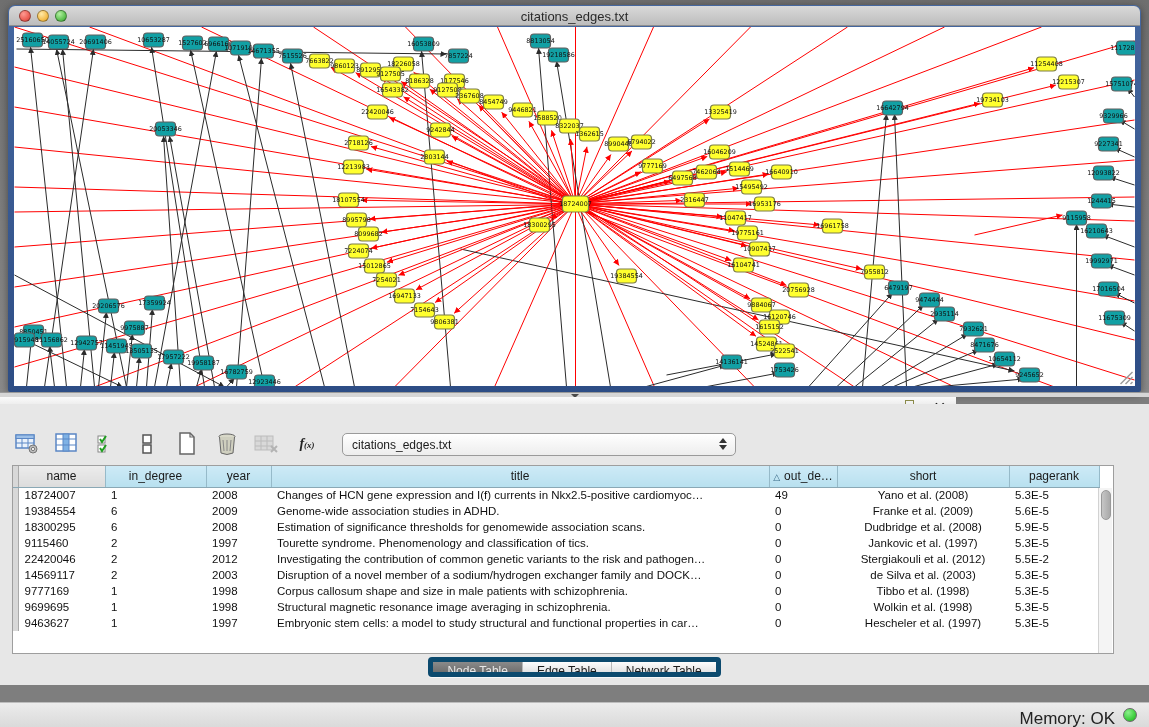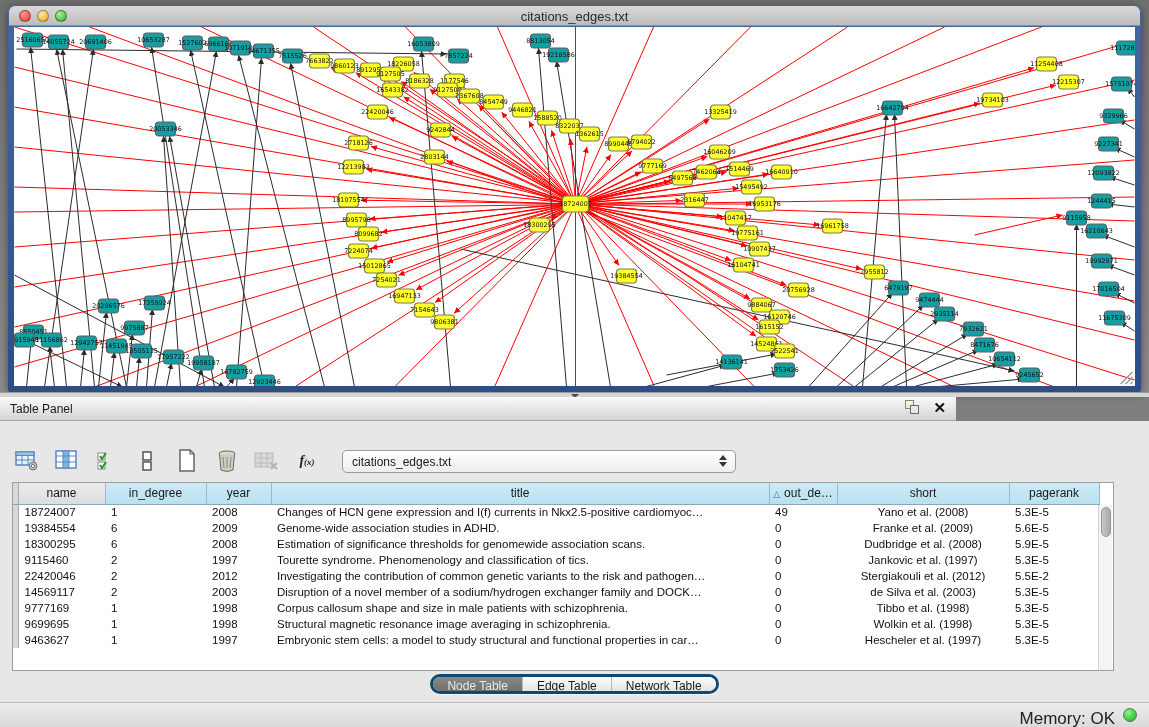--- a/index.html
+++ b/index.html
@@ -34,21 +34,21 @@
 
   .panel-header { position:absolute; left:0; top:397px; width:956px; height:24px;
       background:linear-gradient(180deg,#fafafa,#d4d4d4); border-bottom:1px solid #a8a8a8; }
   .panel-title { position:absolute; left:10px; top:5px; font-size:12px; color:#1c1c1c; }
   .panel-header-icons { position:absolute; right:10px; top:3px; display:flex; gap:12px; align-items:center; }
   .float-icon { position:relative; width:16px; height:15px; }
   .float-icon .sq1 { position:absolute; left:0; top:0; width:9px; height:9px; border:1.5px solid #8a8a4a; background:transparent; }
   .float-icon .sq2 { position:absolute; left:5px; top:5px; width:9px; height:9px; border:1.5px solid #6a6a6a; background:#e8e8e8; }
   .close-x { font-size:15px; font-weight:bold; color:#111; line-height:15px; }
 
-  .panel-body { position:absolute; left:0; top:421px; width:1149px; height:281px; background:#e7e7e7; }
+  .panel-body { position:absolute; left:0; top:404px; width:1149px; height:281px; background:#e7e7e7; }
 
   
   .toolbar { position:absolute; left:14px; top:22px; height:36px; display:flex; align-items:center; gap:14px; }
   .tb-btn { width:26px; height:26px; display:flex; align-items:center; justify-content:center; background:transparent; border:none; }
   .combo { position:relative; margin-left:8px; width:394px; height:23px; border:1px solid #9a9a9a; border-radius:5px;
            background:linear-gradient(180deg,#ffffff,#ededed); box-shadow:inset 0 1px 0 #fff; }
   .combo-text { position:absolute; left:9px; top:4px; font-size:12px; color:#1b1b1b; }
   .combo-arrows { position:absolute; right:8px; top:4px; display:flex; flex-direction:column; gap:2px; }
   .combo-arrows .up { border-left:4px solid transparent; border-right:4px solid transparent; border-bottom:5px solid #333; }
   .combo-arrows .dn { border-left:4px solid transparent; border-right:4px solid transparent; border-top:5px solid #333; }
@@ -67,21 +67,21 @@
              padding:0 4px; background:#fff; }
   .grid td.num { padding-left:6px; }
   .grid td.ctr { text-align:center; }
   .sort-tri { display:inline-block; margin-right:4px; font-size:9px; color:#3a6a86; }
   .vscroll { position:absolute; right:1px; top:22px; width:14px; height:166px; background:#f4f4f4; border-left:1px solid #d2d2d2; }
   .vthumb { position:absolute; left:2px; top:2px; width:10px; height:30px; border-radius:5px;
             background:linear-gradient(90deg,#c6c6c6,#a9a9a9); border:1px solid #999; }
 
   
   .tabs { position:absolute; left:0; top:253px; width:1149px; display:flex; justify-content:center; }
-  .seg { display:flex; border:3px solid #0c4a6e; border-radius:10px; overflow:hidden; height:20px;
+  .seg { display:flex; border:5px solid #0c4a6e; border-radius:4px; overflow:hidden; height:20px;
          box-shadow:0 1px 0 rgba(255,255,255,.7); }
   .seg .tab { font-size:12px; padding:2px 14px 0 14px; background:linear-gradient(180deg,#fdfdfd,#e4e4e4);
               color:#1b1b1b; border-right:1px solid #b9b9b9; }
   .seg .tab:last-child { border-right:none; }
   .seg .tab.on { background:linear-gradient(180deg,#8a8a8a,#6f6f6f); color:#e9e9e9; }
 
   .statusbar { position:absolute; left:0; top:702px; width:1149px; height:25px;
                background:linear-gradient(180deg,#ececec,#dadada); border-top:1px solid #bdbdbd; }
   .mem { position:absolute; right:34px; top:6px; font-size:17px; color:#222; }
   .mem-dot { position:absolute; right:12px; top:5px; width:14px; height:14px; border-radius:50%;

